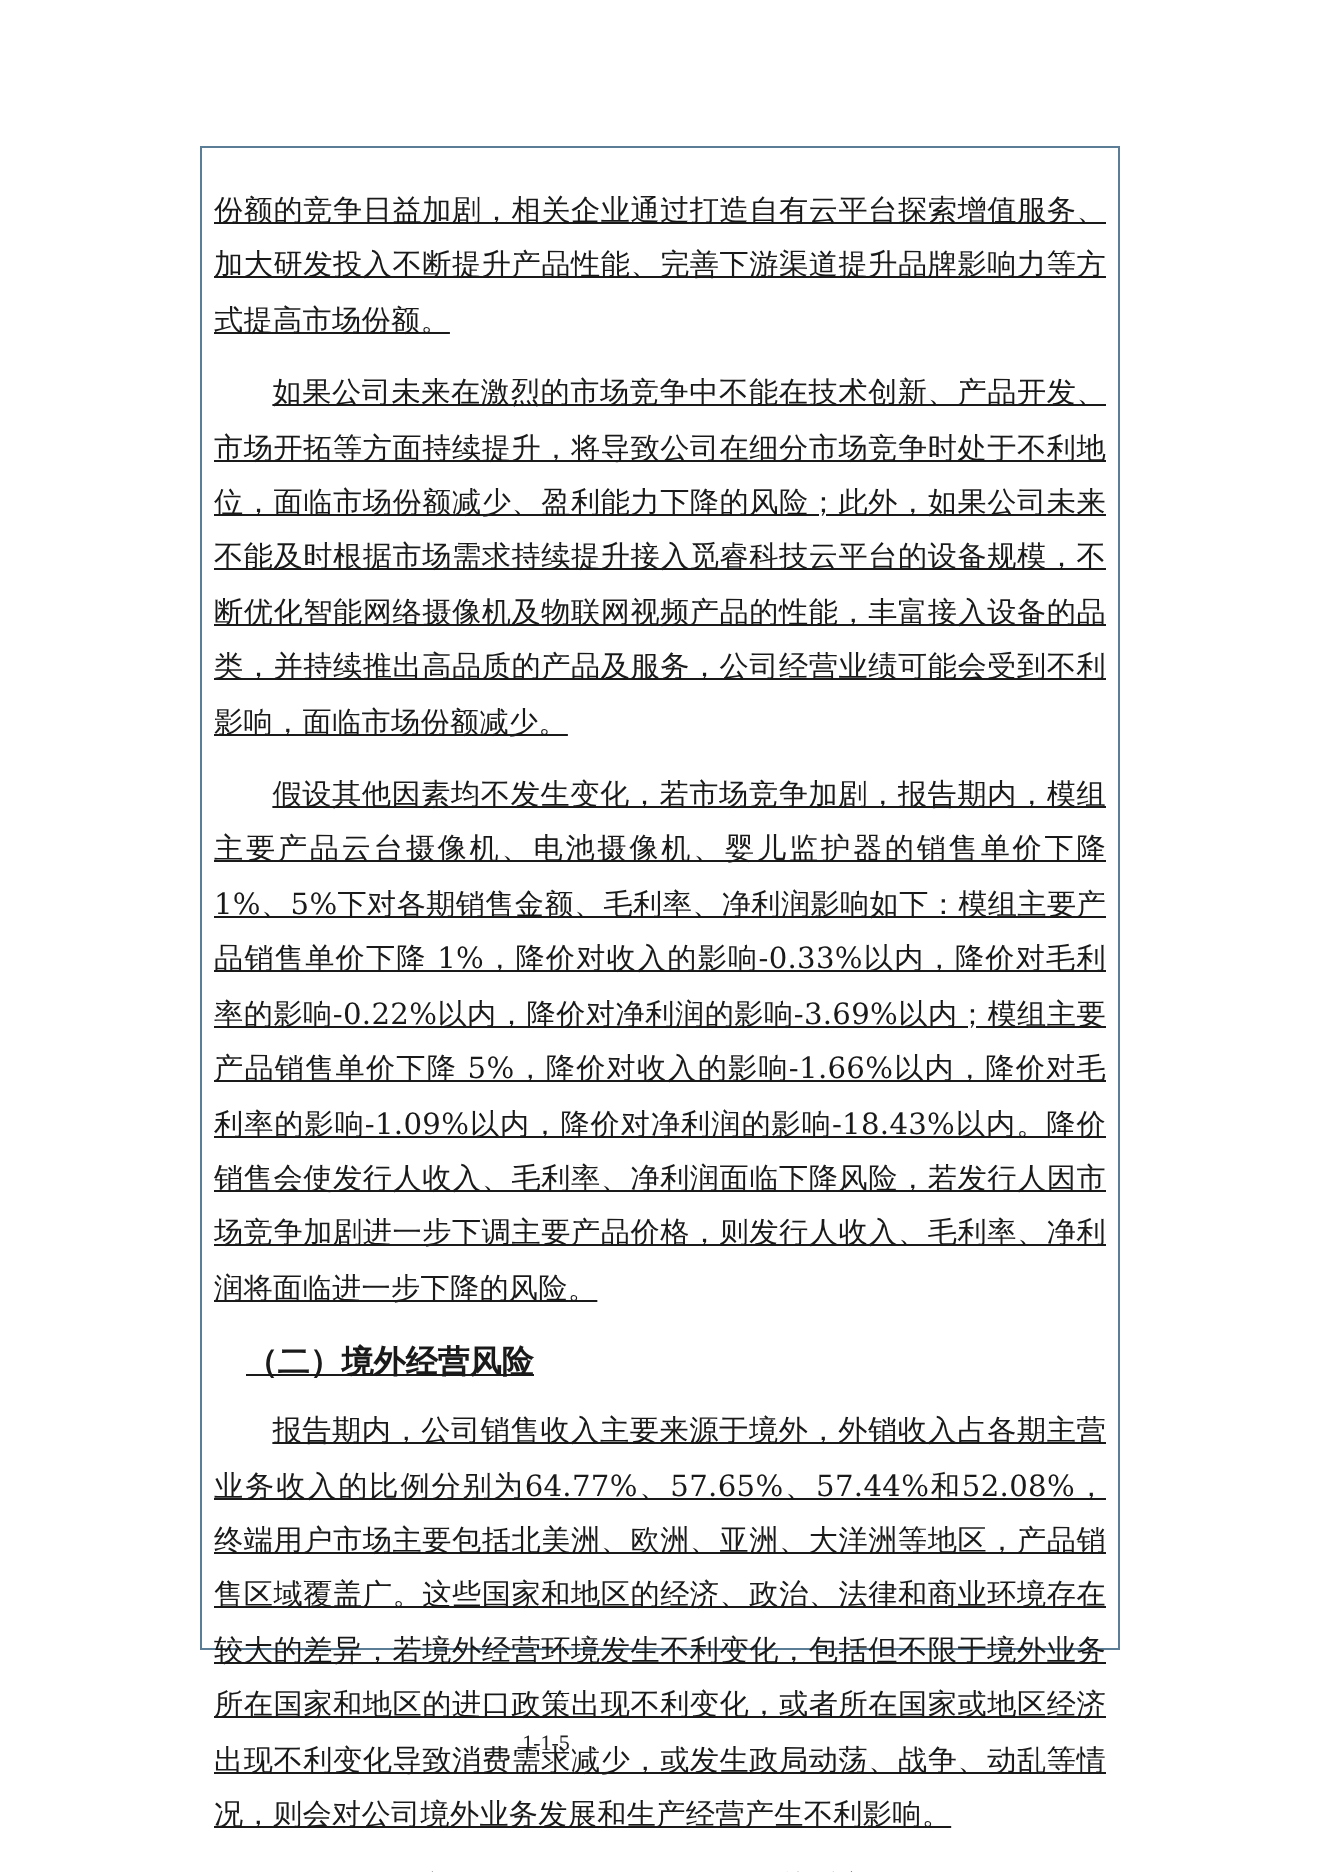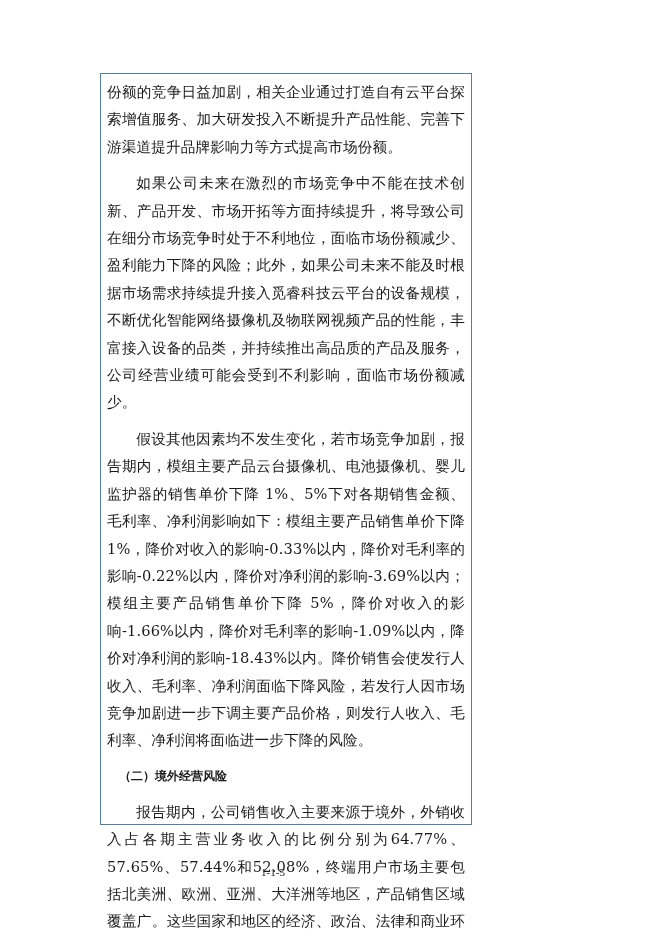--- a/index.html
+++ b/index.html
@@ -1,24 +1,24 @@
 <!DOCTYPE html>
 <html><head>
   <meta charset="utf-8">
   <style>
     html, body { margin: 0; padding: 0; background: #ffffff; }
     body { width: 662px; height: 936px; position: relative; overflow: hidden;
            font-family: "DejaVu Serif", "Liberation Serif", serif; color: #1a1a1a; }
-    .box { position: absolute; left: 100px; top: 73px; width: 372px; height: 752px;
-           border: 1px solid #5b7d95; box-sizing: border-box; padding: 4px 6px 0 6px; }
+    .box { position: absolute; left: 100px; top: 73px; width: 460px; height: 752px;
+           border: 1px solid #5b7d95; box-sizing: border-box; padding: 18px 6px 0 6px; text-decoration: underline; }
     .p { font-size: 14.6px; line-height: 27.4px; margin: 0 0 9px 0; text-align: justify;
          letter-spacing: 0.15px; }
     .p.indent { text-indent: 2em; }
     .p.first { margin-bottom: 9px; }
-    .h { font-size: 12px; line-height: 27px; font-weight: bold; margin: 6px 0 8px 0;
+    .h { font-size: 16px; line-height: 27px; font-weight: bold; margin: 6px 0 8px 0;
          padding-left: 1em; font-family: "DejaVu Sans", "Liberation Sans", sans-serif; }
     .footer { position: absolute; top: 866px; left: 0; width: 546px; text-align: center;
               font-size: 11px; font-family: "Liberation Serif", serif; color: #222; }
   </style>
 </head>
 <body>
 
 <div class="box">
   <p class="p first">份额的竞争日益加剧，相关企业通过打造自有云平台探索增值服务、加大研发投入不断提升产品性能、完善下游渠道提升品牌影响力等方式提高市场份额。</p>
   <p class="p indent">如果公司未来在激烈的市场竞争中不能在技术创新、产品开发、市场开拓等方面持续提升，将导致公司在细分市场竞争时处于不利地位，面临市场份额减少、盈利能力下降的风险；此外，如果公司未来不能及时根据市场需求持续提升接入觅睿科技云平台的设备规模，不断优化智能网络摄像机及物联网视频产品的性能，丰富接入设备的品类，并持续推出高品质的产品及服务，公司经营业绩可能会受到不利影响，面临市场份额减少。</p>

